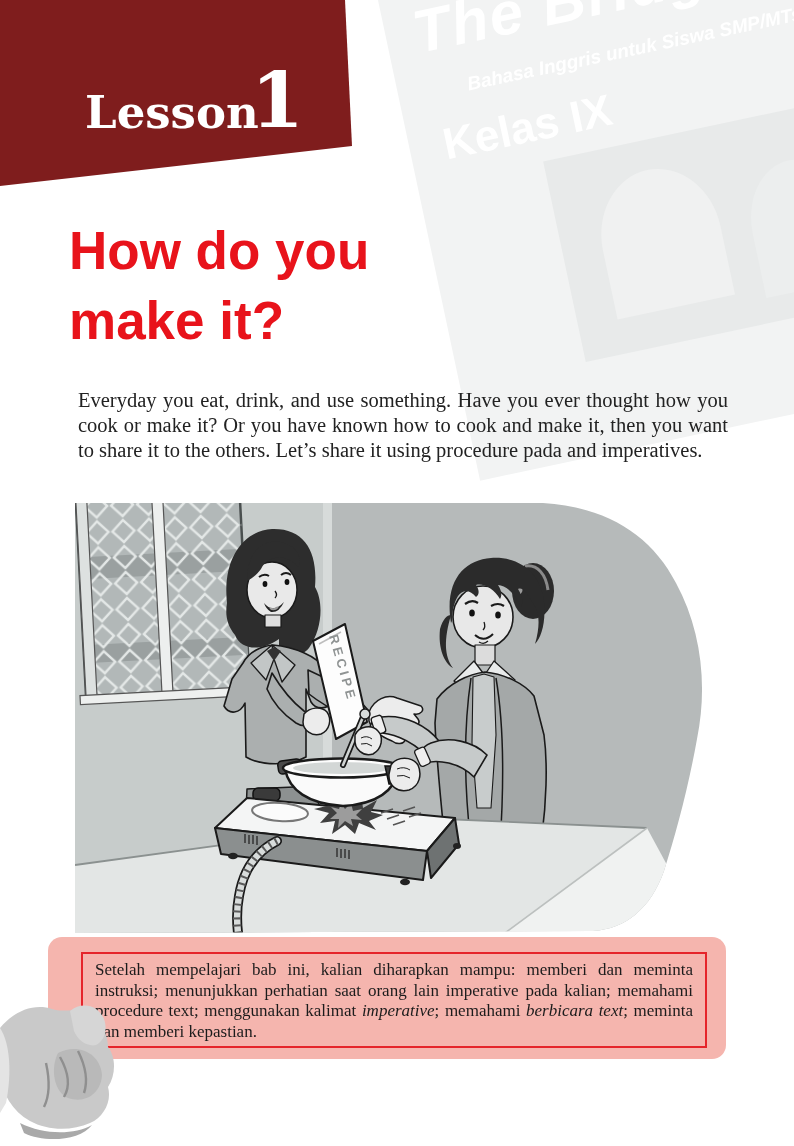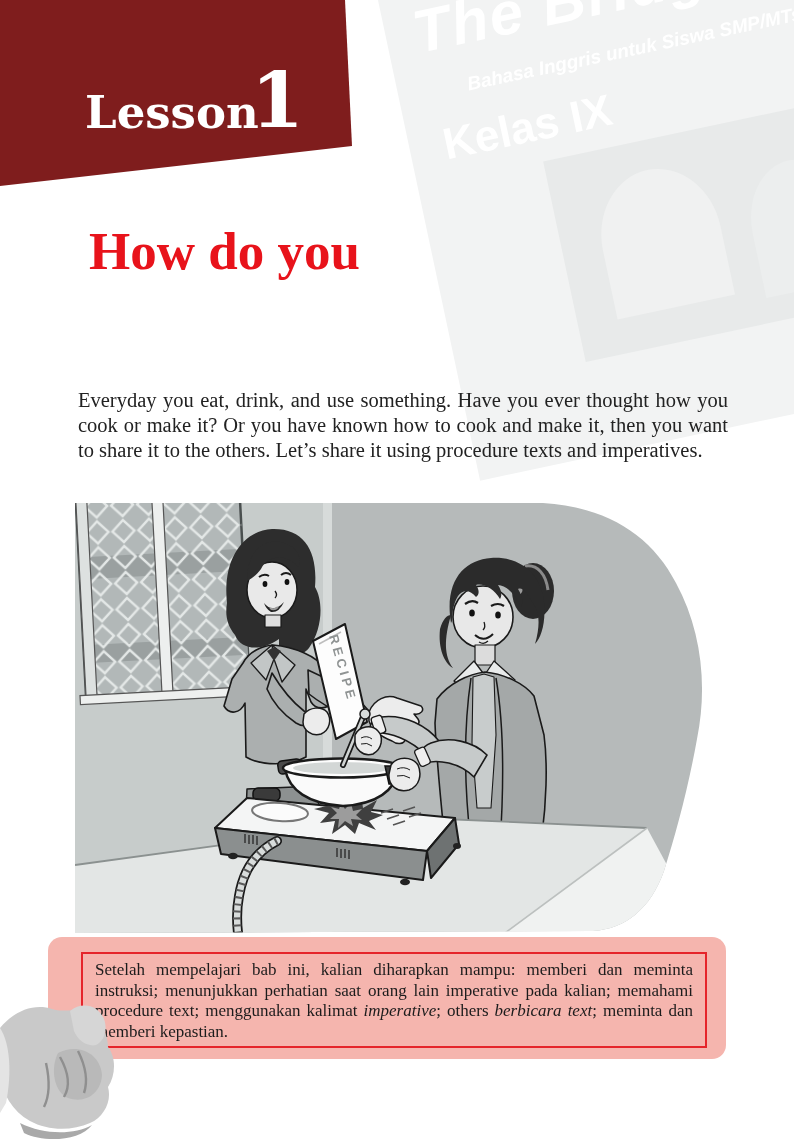--- a/index.html
+++ b/index.html
@@ -20,21 +20,21 @@
 
   
   .banner{left:0;top:0;width:360px;height:190px;background:#7f1d1d;
           clip-path:polygon(0 0,345px 0,352px 146px,0 186px);color:#ffffff;}
   .banner .lesson{position:absolute;left:85px;top:86px;font-family:"DejaVu Serif", serif;
                   font-weight:bold;font-size:45px;}
   .banner .num{position:absolute;left:251px;top:56px;font-family:"DejaVu Serif", serif;
                font-weight:bold;font-size:76px;}
 
   
-  .heading{left:89px;top:216px;color:#e8131b;font-family:Liberation Serif, serif;
+  .heading{left:69px;top:216px;color:#e8131b;font-family:Liberation Sans, sans-serif;
            font-weight:bold;font-size:53px;line-height:70px;letter-spacing:0px;}
 
   
   .intro{left:78px;top:388px;width:650px;font-size:20.5px;line-height:25px;color:#222222;
          text-align:justify;}
 
   
   .illus{left:75px;top:503px;width:630px;height:430px;}
 
   
@@ -61,23 +61,24 @@
   </div>
 </div>
 
 <div class="abs banner">
   <span class="lesson">Lesson</span>
   <span class="num">1</span>
 </div>
 
 <div class="abs heading">
   <div>How do you</div>
-</div>
-
-<div class="abs intro">Everyday you eat, drink, and use something. Have you ever thought how you cook or make it? Or you have known how to cook and make it, then you want to share it to the others. Let’s share it using procedure texts and imperatives.</div>
+  <div>make it?</div>
+</div>
+
+<div class="abs intro">Everyday you eat, drink, and use something. Have you ever thought how you cook or make it? Or you have known how to cook and make it, then you want to share it to the others. Let’s share it using procedure pada and imperatives.</div>
 
 <svg class="abs illus" viewBox="0 0 630 430">
   <defs>
     <clipPath id="blob">
       <path d="M0,0 L468,0 C532,4 576,32 601,80 C626,126 633,182 622,236
                C613,286 601,330 589,368 C576,405 551,426 518,428 L0,430 Z"></path>
     </clipPath>
     <pattern id="lat" width="26" height="26" patternUnits="userSpaceOnUse">
       <path d="M-2,13 L13,-2 M13,28 L28,13 M-2,13 L13,28 M13,-2 L28,13" stroke="#e4e8e7" stroke-width="2.4" fill="none"></path>
     </pattern>
@@ -224,21 +225,21 @@
     <g fill="none">
       <path d="M202,338 C180,349 168,369 164,393 C161,409 162,421 163,430" stroke="#1a1a1a" stroke-width="10" stroke-linecap="round"></path>
       <path d="M202,338 C180,349 168,369 164,393 C161,409 162,421 163,430" stroke="#d8dcdb" stroke-width="6.5" stroke-linecap="round"></path>
       <path d="M202,338 C180,349 168,369 164,393 C161,409 162,421 163,430" stroke="#5a5a5a" stroke-width="8" stroke-dasharray="2 5"></path>
     </g>
   </g>
 </svg>
 
 <div class="abs panel">
   <div class="inner">
-    <div class="txt"><span>Setelah mempelajari bab ini, kalian diharapkan mampu: memberi dan meminta instruksi; menunjukkan perhatian saat orang lain imperative pada kalian; memahami procedure text; menggunakan kalimat </span><em>imperative</em><span>; others </span><em>berbicara text</em><span>; meminta dan memberi kepastian.</span></div>
+    <div class="txt"><span>Setelah mempelajari bab ini, kalian diharapkan mampu: memberi dan meminta instruksi; menunjukkan perhatian saat orang lain imperative pada kalian; memahami procedure text; menggunakan kalimat </span><em>imperative</em><span>; memahami </span><em>berbicara text</em><span>; meminta dan memberi kepastian.</span></div>
   </div>
 </div>
 
 <svg class="abs hand" viewBox="0 0 130 163">
   <path d="M0,45 C14,28 34,20 52,26 C64,30 74,24 86,30 C100,37 108,50 108,64
            C116,74 116,92 108,104 C112,118 104,134 90,140 C72,148 48,148 30,138
            C12,128 2,110 0,92 Z" fill="#c9c9c9"></path>
   <path d="M70,28 C82,18 98,22 104,36 C108,47 104,58 96,62 C88,64 78,58 74,48 Z" fill="#d6d6d6"></path>
   <path d="M58,70 C78,60 100,70 102,92 C101,110 86,121 68,115 C54,109 50,86 58,70 Z" fill="#b9b9b9"></path>
   <path d="M60,74 C70,92 70,104 64,114 M78,68 C86,84 88,98 84,110 M46,80 C50,98 50,112 44,124" stroke="#8f8f8f" stroke-width="2.4" fill="none"></path>

